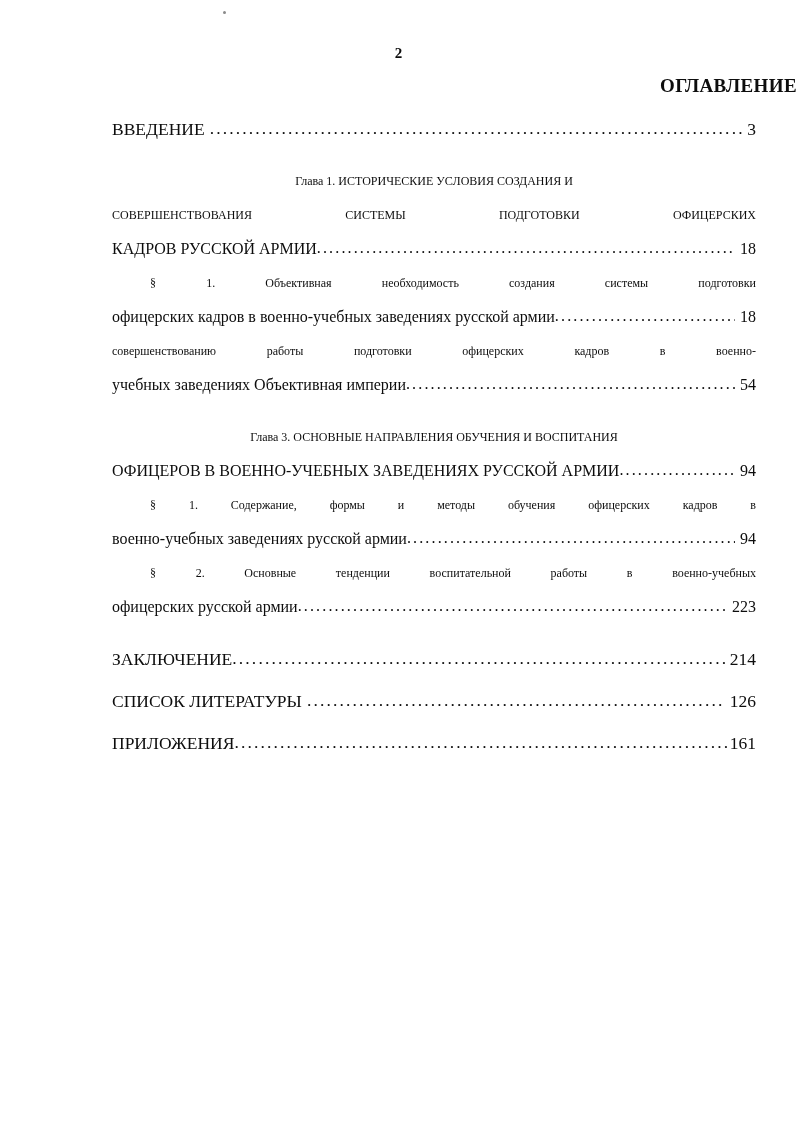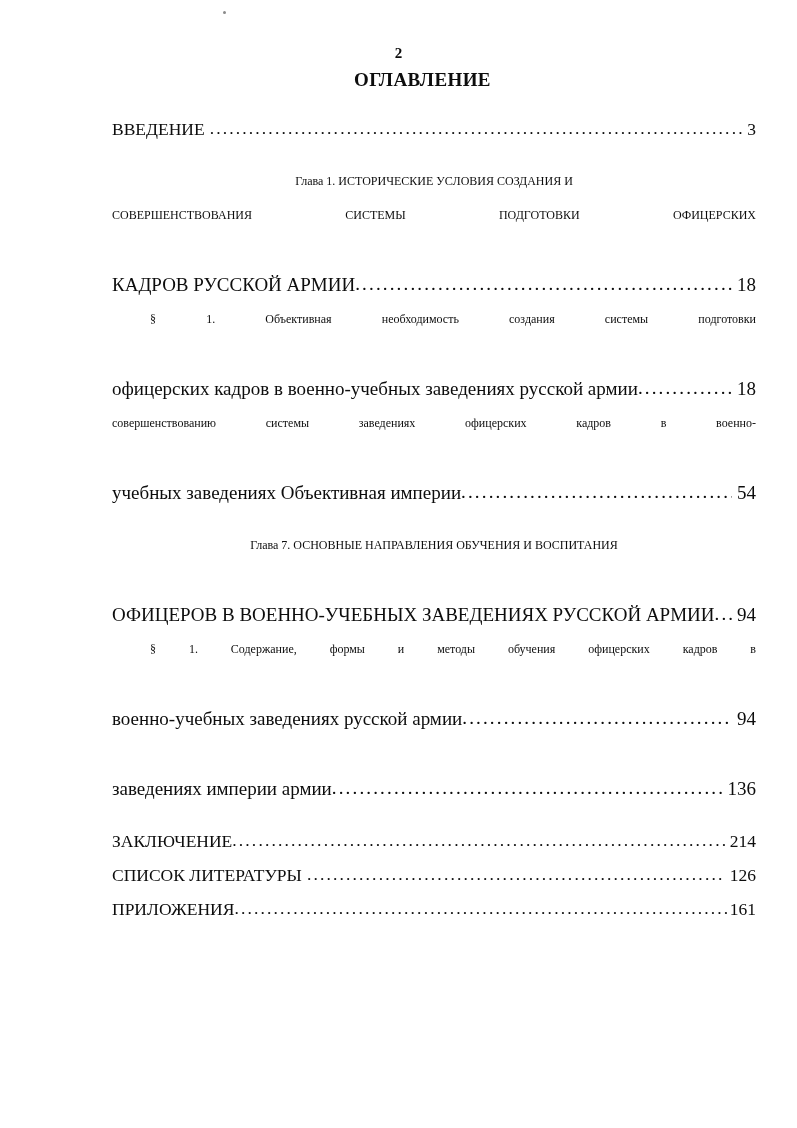--- a/index.html
+++ b/index.html
@@ -40,45 +40,45 @@
     left: 0;
     right: 0;
     text-align: center;
     font-size: 15px;
     line-height: 18px;
     font-weight: 700;
   }
 
   .doc-title {
     position: absolute;
-    top: 68px;
+    top: 74px;
     left: 0;
     right: 0;
-    text-align: center;
+    text-align: right;
     font-size: 19px;
     line-height: 24px;
     font-weight: 700;
     letter-spacing: 0.4px;
     margin-left: 48px;
   }
 
   .toc {
     position: absolute;
     left: 112px;
     top: 112px;
     width: 644px;
   }
 
   
   .entry {
     font-size: 17.5px;
     line-height: 34px;
   }
   .entry.gap-top   { margin-top: 18px; }
-  .entry.gap-small { }
+  .entry.gap-small { margin-top: 8px; }
 
   
   .line {
     display: flex;
     align-items: baseline;
     width: 100%;
     font-size: 17.5px;
     line-height: 34px;
     white-space: nowrap;
   }
@@ -103,37 +103,37 @@
   }
   .line .pageno.pad  { padding-left: 5px; }
   .line .pageno.tight{ padding-left: 0px; }
   .line .label.sp-after { padding-right: 5px; }
 
   
   .tailline {
     display: flex;
     align-items: baseline;
     width: 100%;
-    font-size: 19px;
+    font-size: 16px;
     line-height: 34px;
     white-space: nowrap;
   }
   .tailline .label { flex: 0 0 auto; }
   .tailline .leader {
     flex: 1 1 auto;
     overflow: hidden;
     white-space: nowrap;
     letter-spacing: 2.15px;
     position: relative;
     top: -1px;
   }
   .tailline .leader::after {
     content: "........................................................................................................................................................................";
   }
-  .tailline .pageno { flex: 0 0 auto; padding-left: 5px; margin-top: 36px; }
+  .tailline .pageno { flex: 0 0 auto; padding-left: 5px; }
 
   
   .jline {
     display: block;
     text-align: justify;
     text-align-last: justify;
     font-size: 12px;
     line-height: 34px;
     white-space: normal;
   }
@@ -174,51 +174,52 @@
     <div class="entry">
       <div class="jline indent">§ 1.   Объективная   необходимость   создания   системы   подготовки</div>
       <div class="tailline">
         <span class="label">офицерских кадров в военно-учебных заведениях русской армии</span>
         <span class="leader"></span>
         <span class="pageno">18</span>
       </div>
     </div>
 
     <div class="entry">
-      <div class="jline">совершенствованию  системы  заведениях  офицерских  кадров  в  военно-</div>
+      <div class="jline">совершенствованию  работы  подготовки  офицерских  кадров  в  военно-</div>
       <div class="tailline">
         <span class="label">учебных заведениях Объективная империи</span>
         <span class="leader"></span>
         <span class="pageno">54</span>
       </div>
     </div>
 
     <div class="entry gap-top">
-      <div class="jline center">Глава 7. ОСНОВНЫЕ НАПРАВЛЕНИЯ ОБУЧЕНИЯ И ВОСПИТАНИЯ</div>
+      <div class="jline center">Глава 3. ОСНОВНЫЕ НАПРАВЛЕНИЯ ОБУЧЕНИЯ И ВОСПИТАНИЯ</div>
       <div class="tailline">
         <span class="label">ОФИЦЕРОВ В ВОЕННО-УЧЕБНЫХ ЗАВЕДЕНИЯХ РУССКОЙ АРМИИ</span>
         <span class="leader"></span>
         <span class="pageno">94</span>
       </div>
     </div>
 
     <div class="entry">
       <div class="jline indent">§ 1. Содержание,  формы  и  методы  обучения  офицерских  кадров  в</div>
       <div class="tailline">
         <span class="label sp-after">военно-учебных заведениях русской армии</span>
         <span class="leader"></span>
         <span class="pageno">94</span>
       </div>
     </div>
 
     <div class="entry">
-      <div class="tailline">
-        <span class="label sp-after">заведениях империи армии</span>
-        <span class="leader"></span>
-        <span class="pageno">136</span>
+      <div class="jline indent">§ 2. Основные  тенденции  воспитательной  работы  в  военно-учебных</div>
+      <div class="tailline">
+        <span class="label sp-after">офицерских русской армии</span>
+        <span class="leader"></span>
+        <span class="pageno">223</span>
       </div>
     </div>
 
     <div class="entry gap-top">
       <div class="line">
         <span class="label">ЗАКЛЮЧЕНИЕ</span>
         <span class="leader"></span>
         <span class="pageno pad">214</span>
       </div>
     </div>

